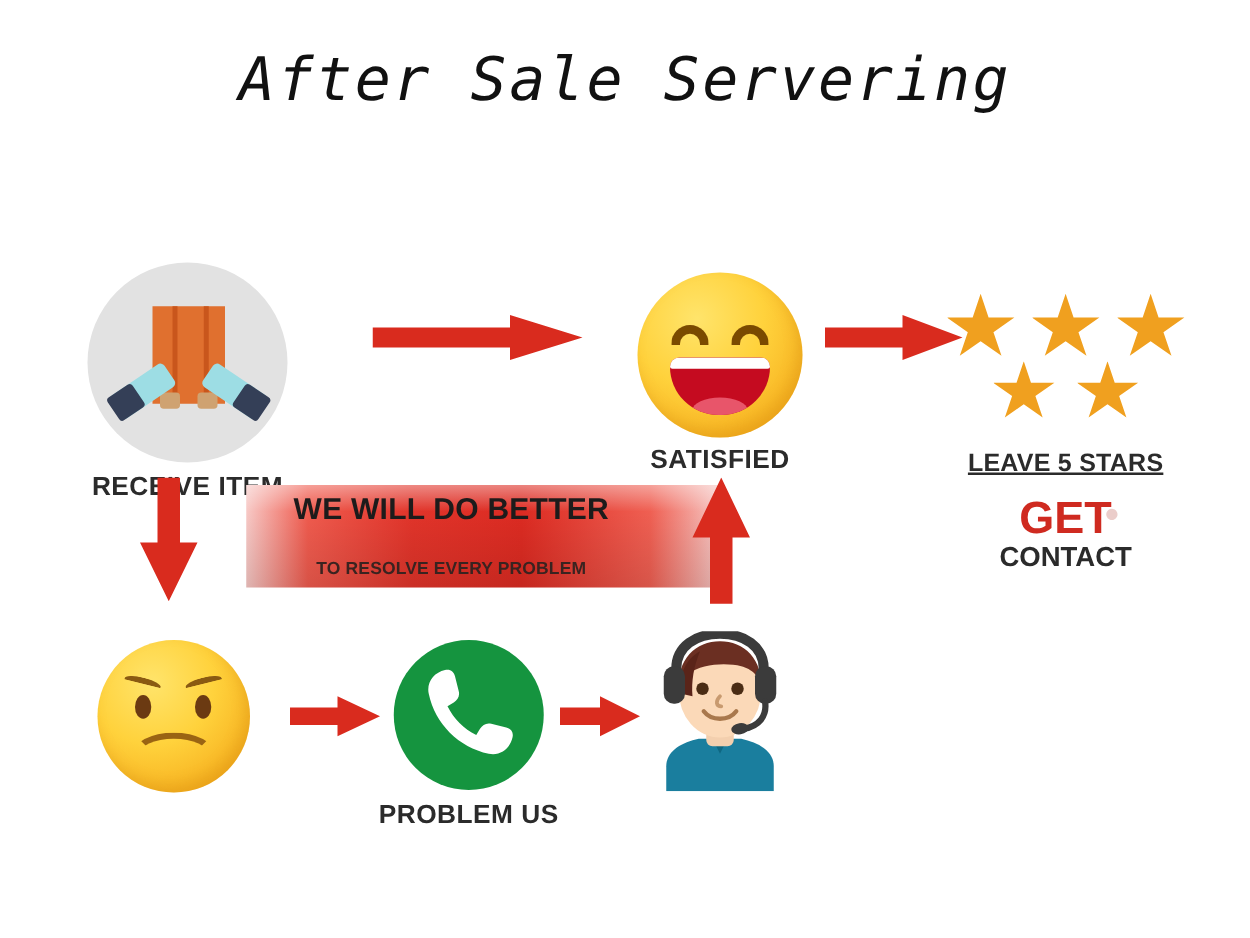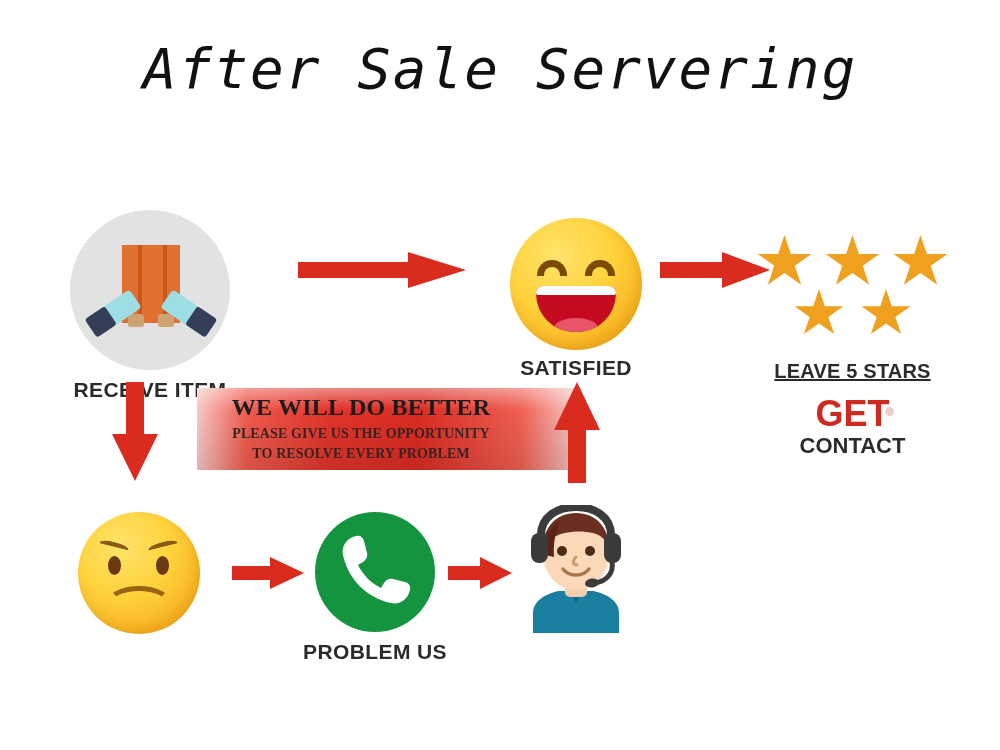--- a/index.html
+++ b/index.html
@@ -25,21 +25,21 @@
   
   .title {
     position: absolute;
     left: 0;
     top: 36px;
     width: 1000px;
     text-align: center;
     font-family: "DejaVu Sans Mono", "Liberation Mono", monospace;
     font-style: italic;
     font-weight: 500;
-    font-size: 56px;
+    font-size: 48px;
     letter-spacing: 2px;
     color: #111111;
     white-space: nowrap;
   }
 
   
   .node { position: absolute; }
   .node-label {
     position: absolute;
     left: 50%;
@@ -229,21 +229,20 @@
 
   
   #banner {
     position: absolute;
     left: 197px; top: 388px;
     width: 380px; height: 82px;
     background:
       linear-gradient(180deg, rgba(255,255,255,.42) 0%, rgba(255,255,255,0) 26%, rgba(0,0,0,.10) 100%),
       linear-gradient(90deg, #f7c9c6 0%, #ef5b4e 13%, #e1342a 35%, #dc2b22 58%, #ef5f52 85%, #f6cac7 100%);
     overflow: hidden;
-    font-family: Liberation Serif, serif;
   }
   .banner-line {
     position: absolute;
     left: 0; width: 328px;
     text-align: center;
     white-space: nowrap;
     color: #1d1b1b;
     font-weight: bold;
   }
   #banner-title { top: 6px; font-size: 24px; letter-spacing: 0.2px; }
@@ -312,21 +311,20 @@
     <div class="smudge"></div>
     <div class="stars-text" id="coupons-line">CONTACT</div>
   </div>
 
   <svg class="arrow" style="left:110px; top:382px;" width="50" height="100" viewBox="0 0 50 100">
     <polygon points="16,0 34,0 34,52 48,52 25,99 2,52 16,52" fill="#d92b1e"></polygon>
   </svg>
 
   <div id="banner">
     <div class="banner-line" id="banner-title">WE WILL DO BETTER</div>
-    <div class="banner-line" id="banner-sub1">PLEASE GIVE US THE OPPORTUNITY</div>
     <div class="banner-line" id="banner-sub2">TO RESOLVE EVERY PROBLEM</div>
   </div>
 
   <svg class="arrow" style="left:552px; top:382px;" width="50" height="102" viewBox="0 0 50 102">
     <polygon points="25,0 48,48 34,48 34,101 16,101 16,48 2,48" fill="#d92b1e"></polygon>
   </svg>
 
   <div class="node" id="unsatisfied">
     <div class="emoji">
       <div class="brow l"></div>

